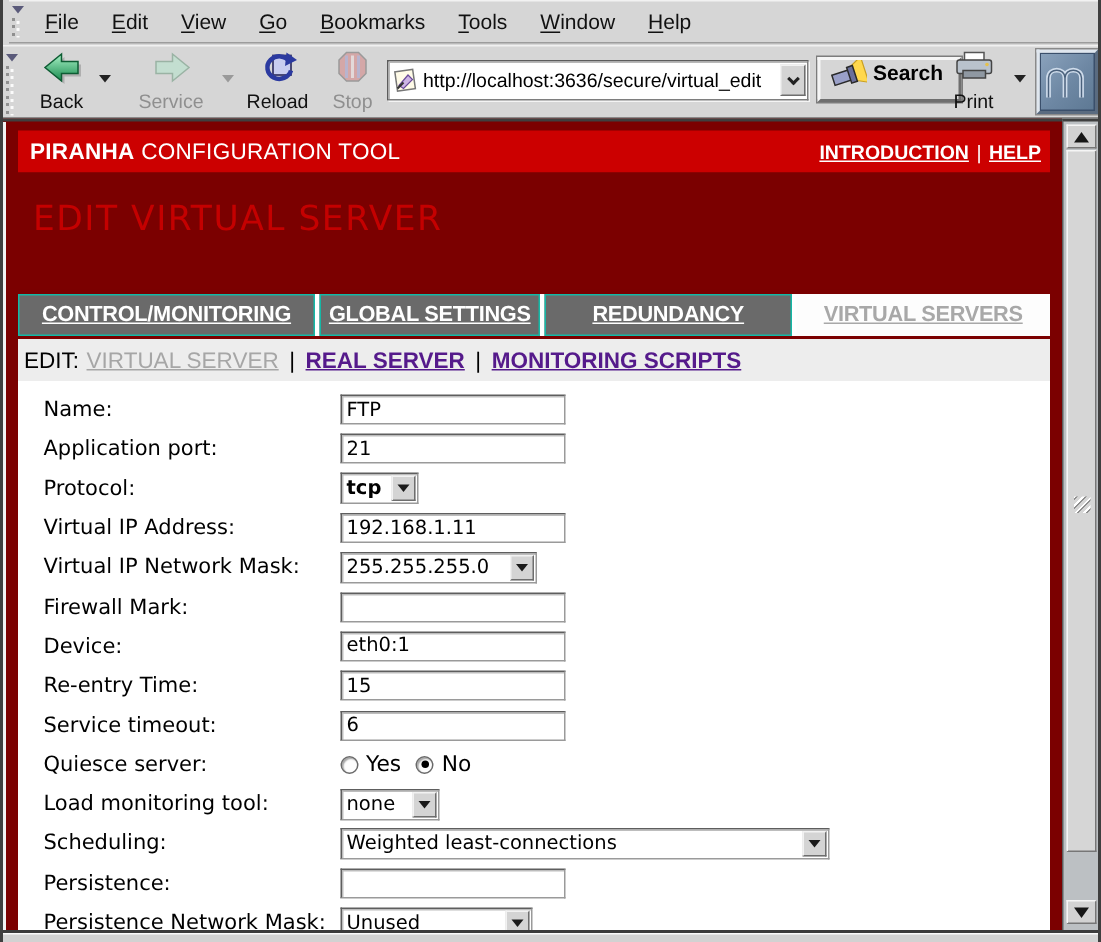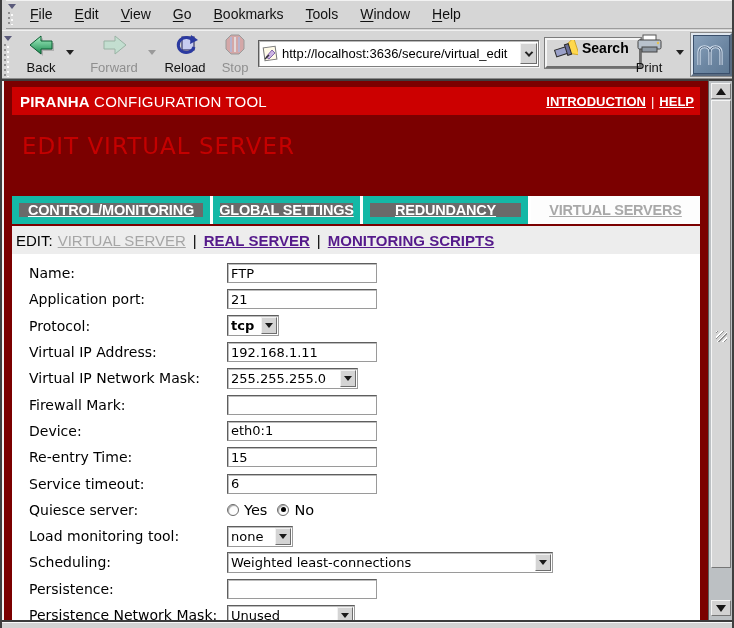--- a/index.html
+++ b/index.html
@@ -73,21 +73,21 @@
   #header-links { color:#fff; font-size:13px; font-weight:bold; white-space:nowrap; }
   #header-links a { color:#fff; text-decoration:underline; cursor:pointer; }
   #header-links .hsep { margin:0 5px; font-weight:normal; }
 
   #dark-band { height:78px; background:#7b0000; position:relative; }
   #page-title { position:absolute; left:10px; top:18px; color:#c40000;
     font-family:"DejaVu Sans",sans-serif; font-size:23px; letter-spacing:1px; white-space:nowrap; }
 
   #tabs-row { margin-top:3px; height:28px; display:flex; gap:3px; background:#fff; }
   .tab { height:28px; display:flex; align-items:center; justify-content:center;
-    background:#6a6a6a; border:7px solid #14b8a6; cursor:pointer; }
+    background:#6a6a6a; border:1px solid #14b8a6; cursor:pointer; }
   .tab span { color:#fff; font-size:14.5px; font-weight:bold; text-decoration:underline;
     letter-spacing:-0.2px; white-space:nowrap; }
   .tab.active { background:#fdfdfd; border-color:#fdfdfd; }
   .tab.active span { color:#a8a8a8; }
   .tab:nth-child(1){ width:198px; } .tab:nth-child(2){ width:147px; }
   .tab:nth-child(3){ width:165px; } .tab:nth-child(4){ flex:1; }
 
   #subnav { margin-top:2px; height:28px; background:#ededed; display:flex; align-items:center;
     font-size:15px; padding-left:4px; white-space:nowrap; }
   #subnav .prefix { color:#000; margin-right:5px; }
@@ -182,21 +182,21 @@
         <polygon points="24,7 13,7 13,2 2,11 13,20 13,15 24,15" fill="url(#gb)" stroke="#0d5c33" stroke-width="1"></polygon>
       </svg>
       <span class="tlabel">Back</span>
     </div>
     <div class="droptri" style="left:64px;top:20px;"></div>
 
     <div class="tbtn disabled" style="left:83px;width:58px;">
       <svg width="27" height="23" viewBox="0 0 27 23">
         <polygon points="3,7 14,7 14,2 25,11 14,20 14,15 3,15" fill="#c3ded0" stroke="#9ab3a4" stroke-width="1"></polygon>
       </svg>
-      <span class="tlabel">Forward</span>
+      <span class="tlabel">Service</span>
     </div>
     <div class="droptri dim" style="left:146px;top:20px;"></div>
 
     <div class="tbtn" style="left:158px;width:50px;">
       <svg width="25" height="23" viewBox="0 0 25 23">
         <rect x="9" y="3" width="12" height="13" fill="#c8cdf0" stroke="#3a3a6a" stroke-width="1.2"></rect>
         <path d="M20 7 a8 7.5 0 1 0 1 6" fill="none" stroke="#2b3aa0" stroke-width="3"></path>
         <polygon points="18,1 25,6 17,10" fill="#2b3aa0"></polygon>
       </svg>
       <span class="tlabel">Reload</span>

